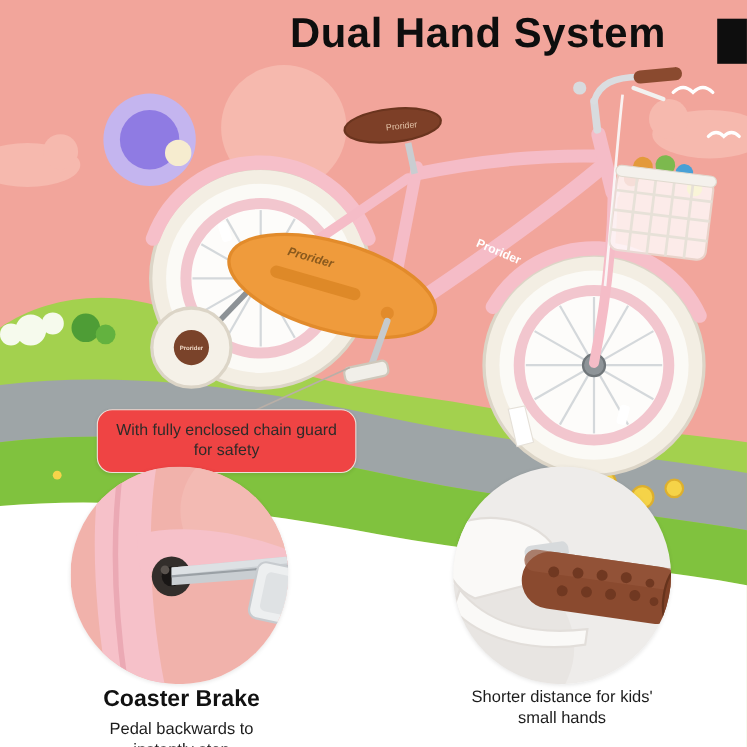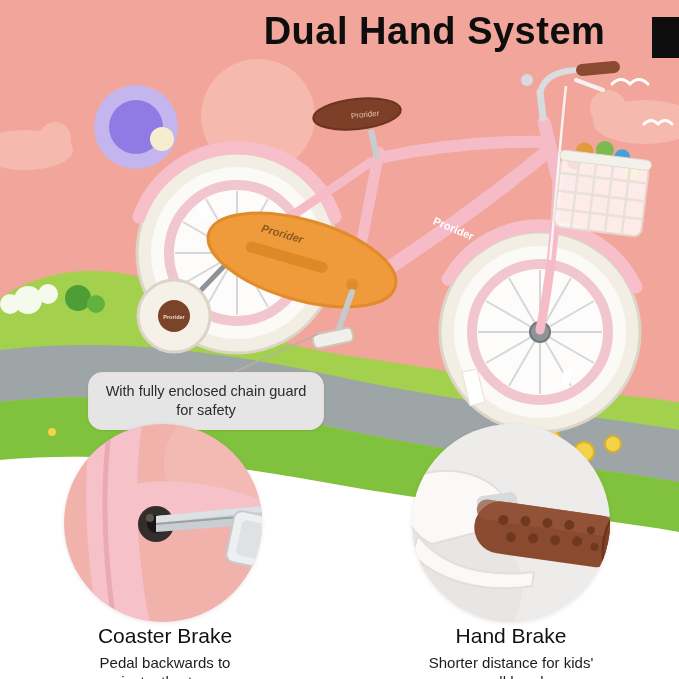--- a/index.html
+++ b/index.html
@@ -1,31 +1,31 @@
 <!DOCTYPE html>
 <html><head>
 <meta charset="utf-8">
 <style>
   html,body{margin:0;padding:0;background:#ffffff;font-family:"Liberation Sans",sans-serif;}
   .canvas{position:relative;width:679px;height:679px;overflow:hidden;background:#F2A59B;}
   .scene{position:absolute;left:0;top:0;}
   .title{position:absolute;top:10px;left:215px;right:25px;text-align:center;
          font-size:38px;font-weight:900;color:#0E0E0E;letter-spacing:.5px;white-space:nowrap;}
   .title-block{position:absolute;top:17px;right:0;width:27px;height:41px;background:#0E0E0E;}
-  .callout{position:absolute;left:88px;top:372px;width:214px;background:#e5e5e5;
+  .callout{position:absolute;left:88px;top:372px;width:214px;background:#ef4444;
            border:1px solid #EDDFD8;border-radius:14px;padding:9px 10px;text-align:center;
            font-size:14.5px;line-height:1.32;color:#2E2B29;box-shadow:0 1px 3px rgba(0,0,0,.08);}
   .inset{position:absolute;width:198px;height:198px;border-radius:50%;overflow:hidden;
          box-shadow:0 1px 4px rgba(0,0,0,.10);}
   .inset-left{left:64px;top:424px;}
   .inset-right{left:412px;top:424px;}
   .feature{position:absolute;width:260px;text-align:center;color:#141414;}
   .feature-left{left:35px;top:624px;}
   .feature-right{left:381px;top:624px;}
-  .feature h3{margin:0 0 5px;font-size:21px;font-weight:400;color:#111;}
+  .feature h3{margin:0 0 5px;font-size:21px;font-weight:700;color:#111;}
   .feature p{margin:0 auto;font-size:15px;line-height:1.28;color:#1c1c1c;max-width:178px;}
 </style>
 </head>
 <body>
 
 <div class="canvas">
 
   <svg class="scene" width="679" height="679" viewBox="0 0 679 679">
 
     <rect width="679" height="679" fill="#F2A59B"></rect>
@@ -248,17 +248,16 @@
         </g>
       </g>
     </svg>
   </div>
 
   <div class="feature feature-left">
     <h3>Coaster Brake</h3>
     <p>Pedal backwards to instantly stop</p>
   </div>
   <div class="feature feature-right">
-    <h3>Hand Brake</h3>
     <p>Shorter distance for kids' small hands</p>
   </div>
 
 </div>
 
 </body></html>

